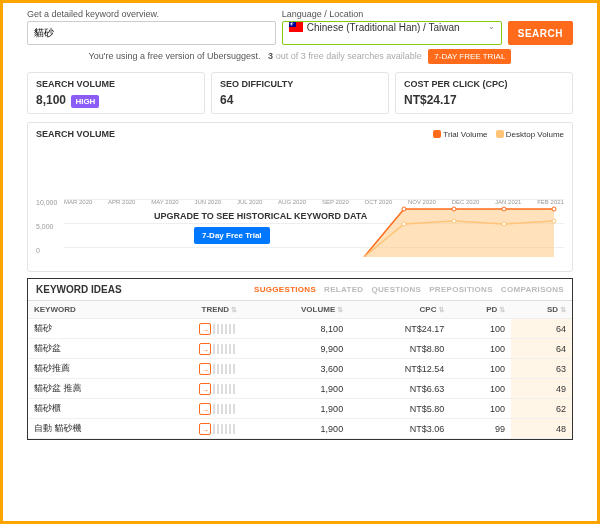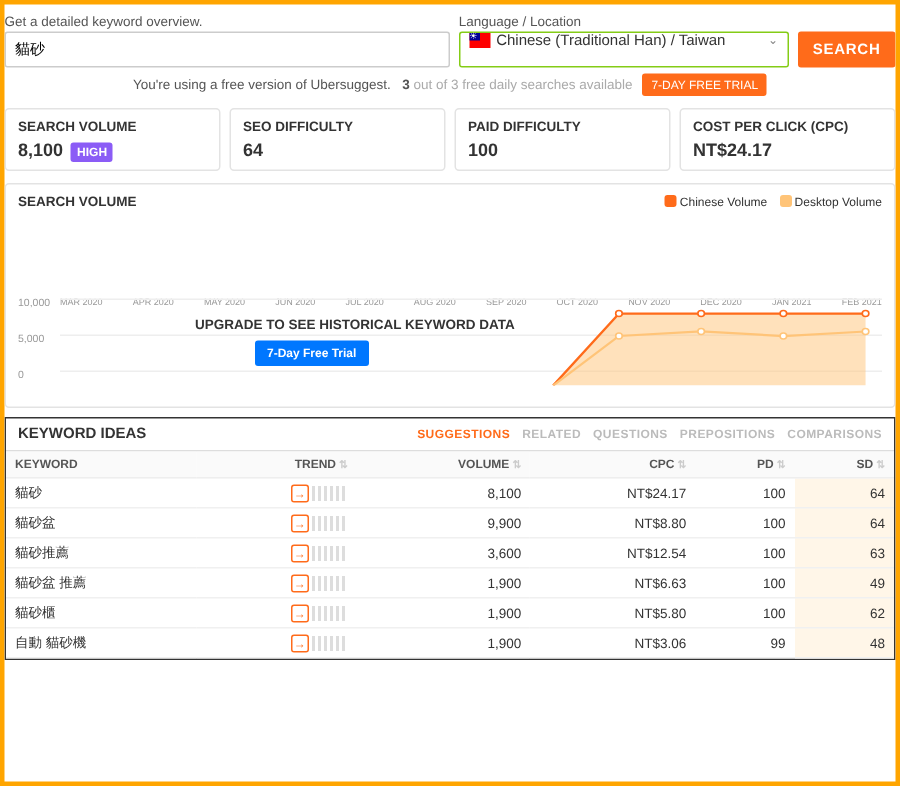--- a/index.html
+++ b/index.html
@@ -1,17 +1,17 @@
 <!DOCTYPE html>
 <html><head>
 <meta charset="utf-8">
 <style>
 *{box-sizing:border-box;margin:0;padding:0;font-family:-apple-system,BlinkMacSystemFont,"Segoe UI",Arial,sans-serif}
 body{background:#fff;width:600px;height:524px;overflow:hidden;border:3px solid #ffa500;position:relative}
-.container{padding:6px 0;color:#333;font-size:10px}
+.container{padding:6px 24px;color:#333;font-size:10px}
 .search-row{display:flex;gap:6px;align-items:flex-end;margin-bottom:4px}
 .search-col{flex:1}
 .lang-col{width:220px}
 .label{font-size:9px;color:#555;margin-bottom:2px}
 .input-field{width:100%;height:24px;border:1px solid #ccc;border-radius:2px;padding:0 6px;font-size:10px;background:#fff}
 .flag-bg{display:inline-block;width:14px;height:10px;background:#fe0000;position:relative;margin-right:4px;vertical-align:middle}
 .flag-bg::before{content:"";position:absolute;top:0;left:0;width:7px;height:5px;background:#000095}
 .flag-bg::after{content:"☀";position:absolute;top:-2px;left:0;font-size:6px;color:#fff}
 .lang-select{display:flex;align-items:flex-start;height:24px;border:1px solid #84cc16;border-radius:2px;padding:0 6px;font-size:10px;background:#fff}
 .caret{margin-left:auto;font-size:8px;color:#888}
@@ -89,35 +89,31 @@
   <div class="metrics">
     <div class="metric-card">
       <div class="metric-label">SEARCH VOLUME</div>
       <div class="metric-value"><span>8,100</span> <span class="badge-high">HIGH</span></div>
     </div>
     <div class="metric-card">
       <div class="metric-label">SEO DIFFICULTY</div>
       <div class="metric-value">64</div>
     </div>
     <div class="metric-card">
-      <div class="metric-label">PAID DIFFICULTY</div>
-      <div class="metric-value">100</div>
-    </div>
-    <div class="metric-card">
       <div class="metric-label">COST PER CLICK (CPC)</div>
       <div class="metric-value">NT$24.17</div>
     </div>
   </div>
 
 
   <div class="chart-box">
     <div class="chart-head">
       <span>SEARCH VOLUME</span>
       <span class="legend">
-        <span class="leg-sq leg-m"></span><span>Chinese Volume</span>
+        <span class="leg-sq leg-m"></span><span>Trial Volume</span>
         <span class="leg-sq leg-d"></span><span>Desktop Volume</span>
       </span>
     </div>
     <div class="chart-area">
       <div class="yaxis">
         <div>10,000</div>
           <div>5,000</div>
           <div>0</div>
       </div>
       <div class="plot">

